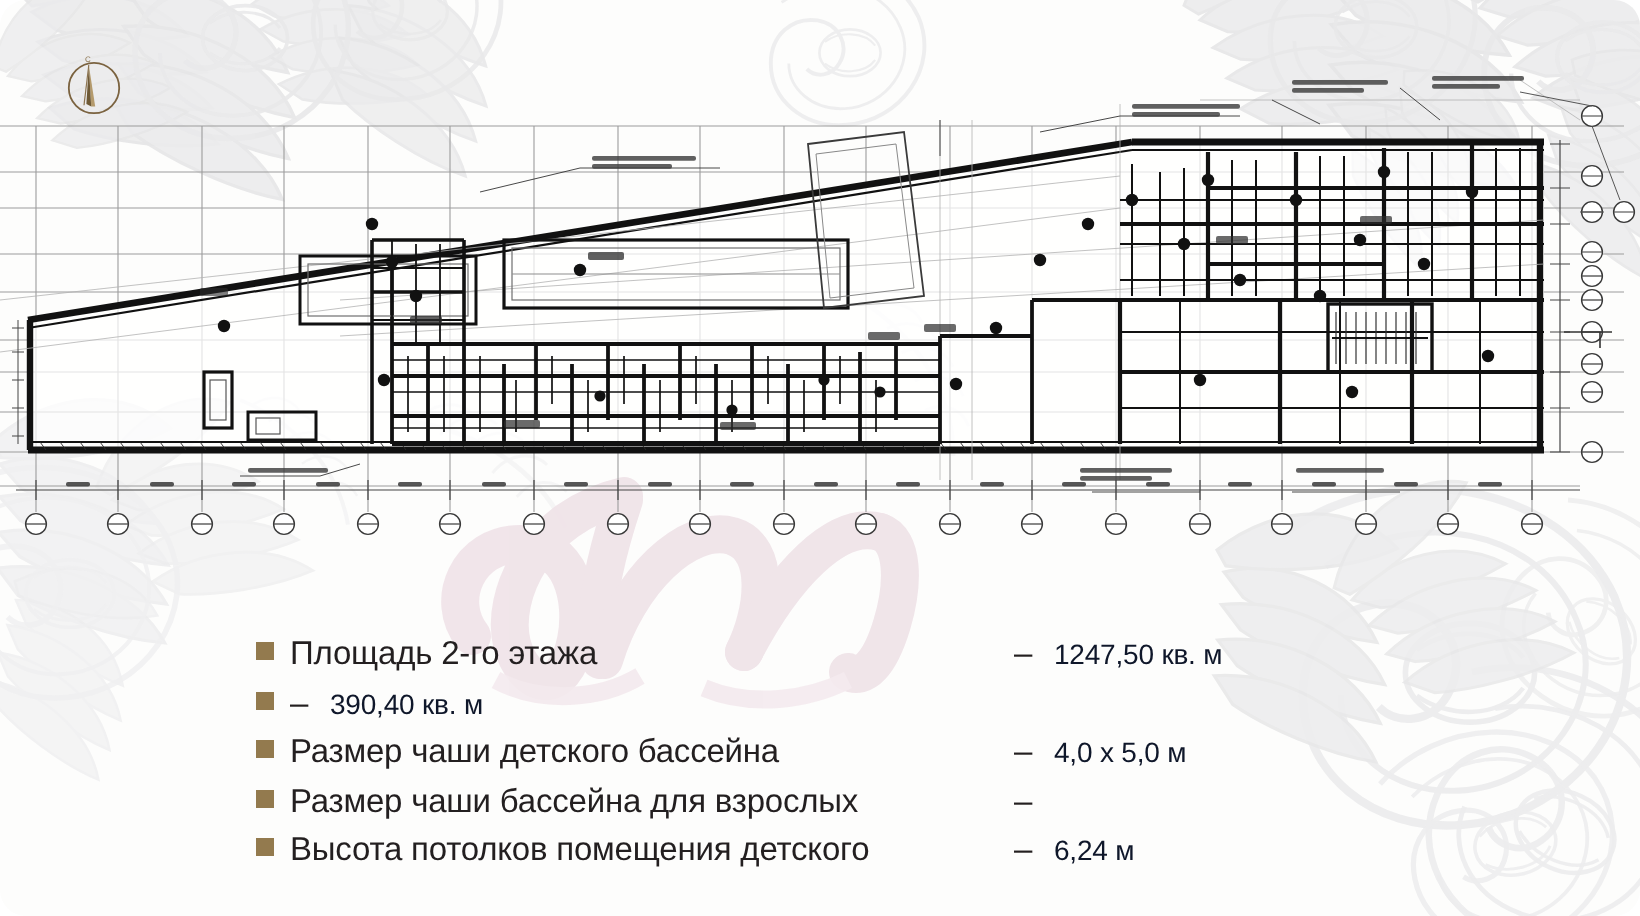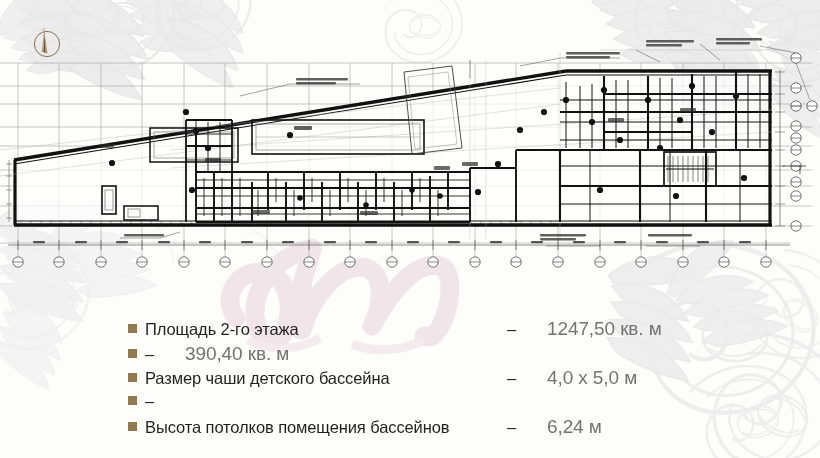--- a/index.html
+++ b/index.html
@@ -8,20 +8,21 @@
     padding: 0;
     background: #ffffff;
   }
   #page {
     position: relative;
     width: 820px;
     height: 458px;
     background: #fdfdfc;
     overflow: hidden;
     font-family: "Liberation Sans", sans-serif;
+    border-radius: 13px;
   }
 
   
   #ornaments {
     position: absolute;
     inset: 0;
     pointer-events: none;
     z-index: 1;
   }
   #monogram {
@@ -80,25 +81,24 @@
     flex: 0 0 auto;
     letter-spacing: -0.1px;
   }
   .spec-dash {
     font-size: 16.5px;
     color: #231f20;
     width: 20px;
     flex: 0 0 auto;
   }
   .spec-value {
-    font-size: 19px;
-    color: #737373;
+    font-size: 14px;
+    color: #0f172a;
     white-space: nowrap;
     letter-spacing: -0.1px;
-    margin-left: 20px;
   }
 </style>
 </head>
 <body>
 
 <div id="page">
 
   <svg id="ornaments" viewBox="0 0 820 458" preserveAspectRatio="none">
     <defs>
       <g id="leafspray">
@@ -756,25 +756,26 @@
 
     <div class="spec-row">
       <span class="bullet"></span>
       <span class="spec-label">Размер чаши детского бассейна</span>
       <span class="spec-dash">–</span>
       <span class="spec-value">4,0 х 5,0 м</span>
     </div>
 
     <div class="spec-row">
       <span class="bullet"></span>
+      <span class="spec-label">Размер чаши бассейна для взрослых</span>
       <span class="spec-dash">–</span>
     </div>
 
     <div class="spec-row">
       <span class="bullet"></span>
-      <span class="spec-label">Высота потолков помещения бассейнов</span>
+      <span class="spec-label">Высота потолков помещения детского</span>
       <span class="spec-dash">–</span>
       <span class="spec-value">6,24 м</span>
     </div>
 
   </div>
 
 </div>
 
 </body></html>

